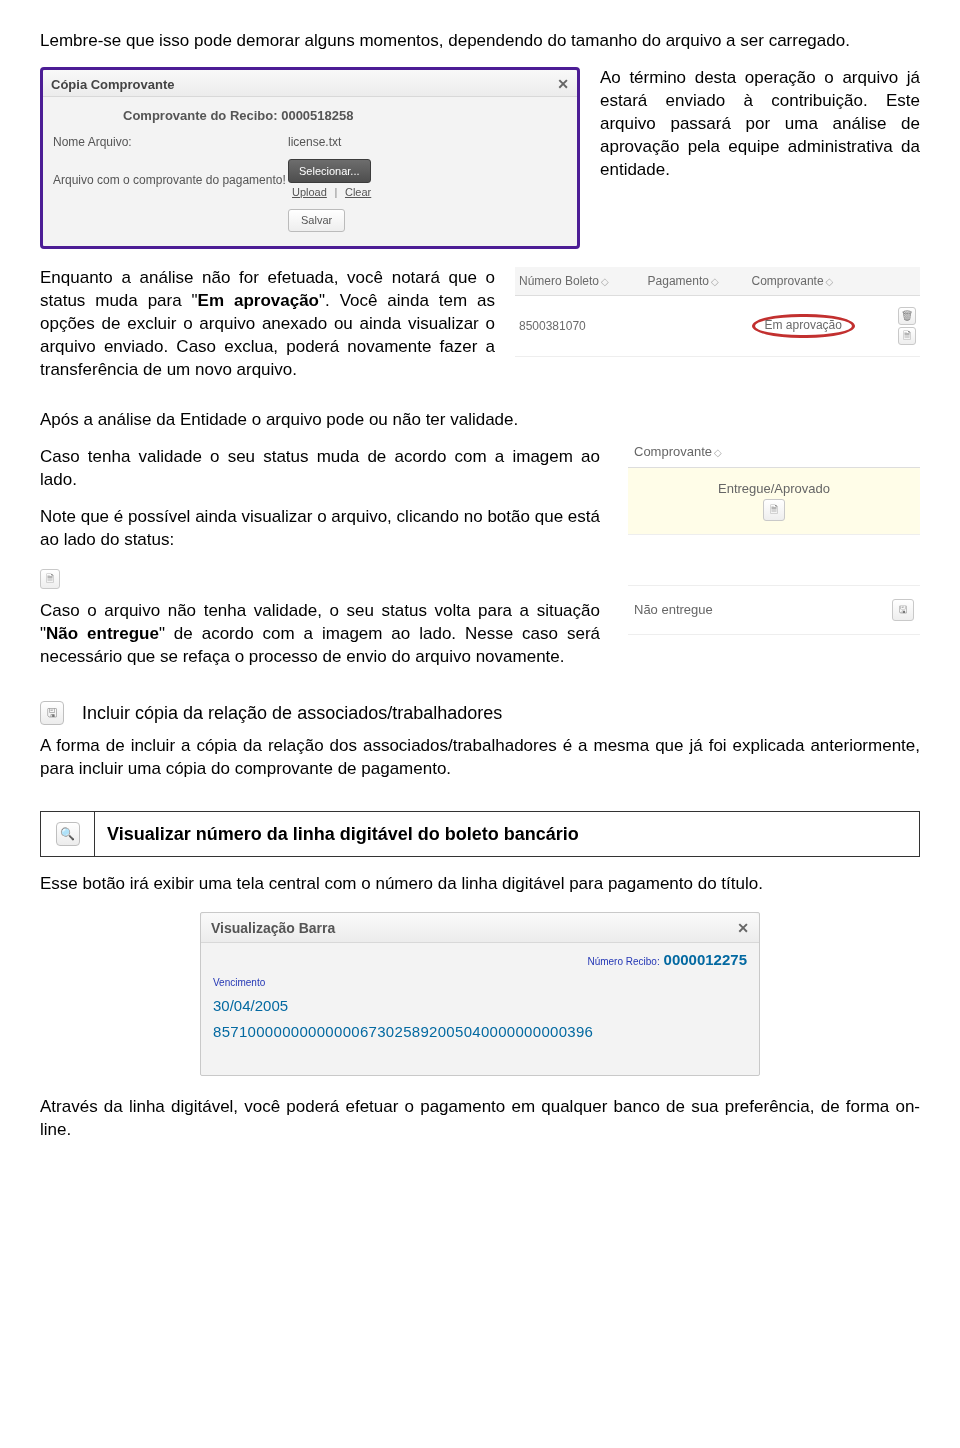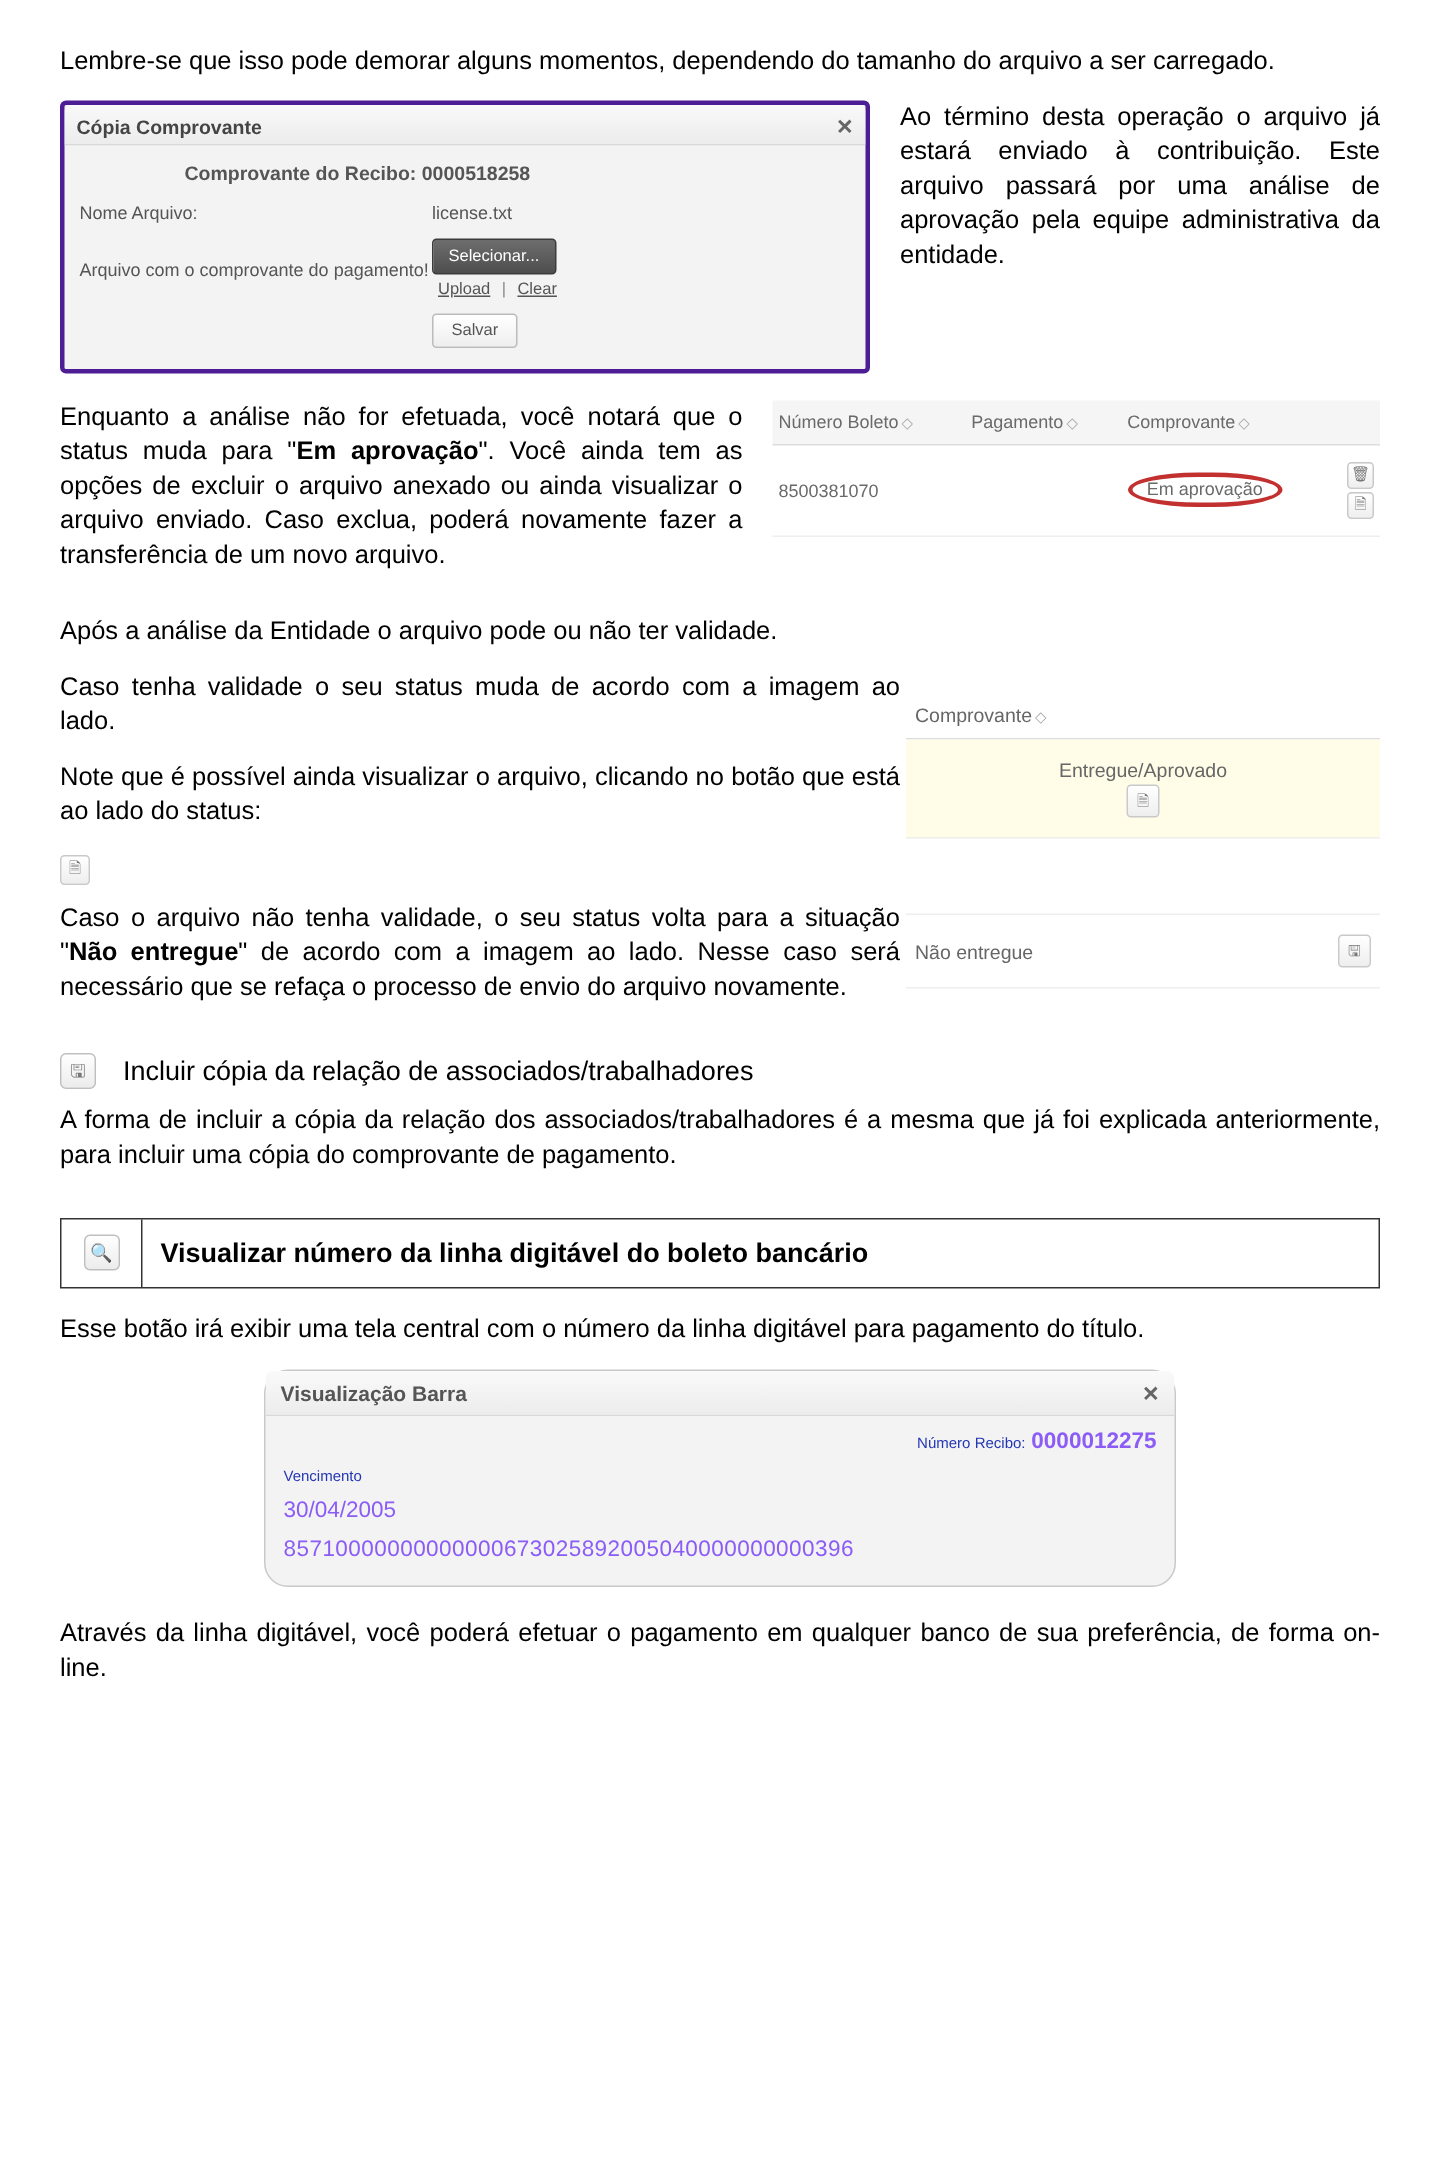--- a/index.html
+++ b/index.html
@@ -108,21 +108,21 @@
   .row-ok { background: #fffde8; flex-direction: column; }
   .slim-cell {
     font-family: Tahoma, Arial, sans-serif;
     font-size: 13px;
     color: #666;
   }
   .slim-head { border-bottom: 1px solid #ddd; padding: 6px 6px; }
   .slim-body { padding: 12px 6px; border-bottom: 1px solid #eee; display:flex; justify-content: space-between; align-items:center;}
   .slim-body-line { padding: 12px 6px; border-bottom: 1px solid #eee; border-top: 1px solid #eee; display:flex; justify-content: space-between; align-items:center;}
 
-  .row-wrap { display: flex; gap: 4px; align-items: center; margin-bottom: 12px; }
+  .row-wrap { display: flex; gap: 28px; align-items: flex-start; margin-bottom: 12px; }
   .row-wrap .left { flex: 0 0 560px; }
   .row-wrap .right { flex: 1; }
 
   .icon-square {
     width: 24px; height: 24px;
     border: 1px solid #bfbfbf;
     border-radius: 4px;
     background: linear-gradient(#fff,#ececec);
     display: inline-flex; align-items: center; justify-content: center;
     font-size: 12px; color: #777;
@@ -138,41 +138,41 @@
   .sec-bordered .icon-cell {
     width: 54px; border-right: 1px solid #333;
     display: flex; align-items: center; justify-content: center;
   }
   .sec-bordered .text-cell {
     padding: 10px 12px; font-weight: bold; font-size: 18px;
   }
 
   
   .dlg2 {
-    width: 608px;
+    width: 560px;
     margin: 16px auto 20px auto;
     background: #f3f3f3;
     border: 1px solid #c9c9c9;
-    border-radius: 16px;
+    border-radius: 2px;
     font-family: Tahoma, Arial, sans-serif;
     font-size: 14px;
-    padding-bottom: 10px;
+    padding-bottom: 30px;
   }
   .dlg2-title {
     display: flex; justify-content: space-between; align-items: center;
     padding: 6px 10px 4px 10px;
     font-weight: bold; color: #555;
     background: linear-gradient(#fafafa,#ececec);
     border-bottom: 1px solid #d8d8d8;
     border-radius: 5px 5px 0 0;
   }
   .dlg2-body { padding: 4px 12px 0 12px; }
   .d2-row { padding: 3px 0; }
   .d2-label-blue { color: #2437b5; font-size: 10px; }
-  .d2-val-grey { color: #8b5cf6; font-size: 15px; }
+  .d2-val-grey { color: #0369a1; font-size: 15px; }
   .d2-right { text-align: right; }
 </style>
 </head>
 <body>
 
 <p class="justify">Lembre-se que isso pode demorar alguns momentos, dependendo do tamanho do arquivo a ser carregado.</p>
 
 <div class="row-top">
   <div class="left">
     <div class="dlg">

